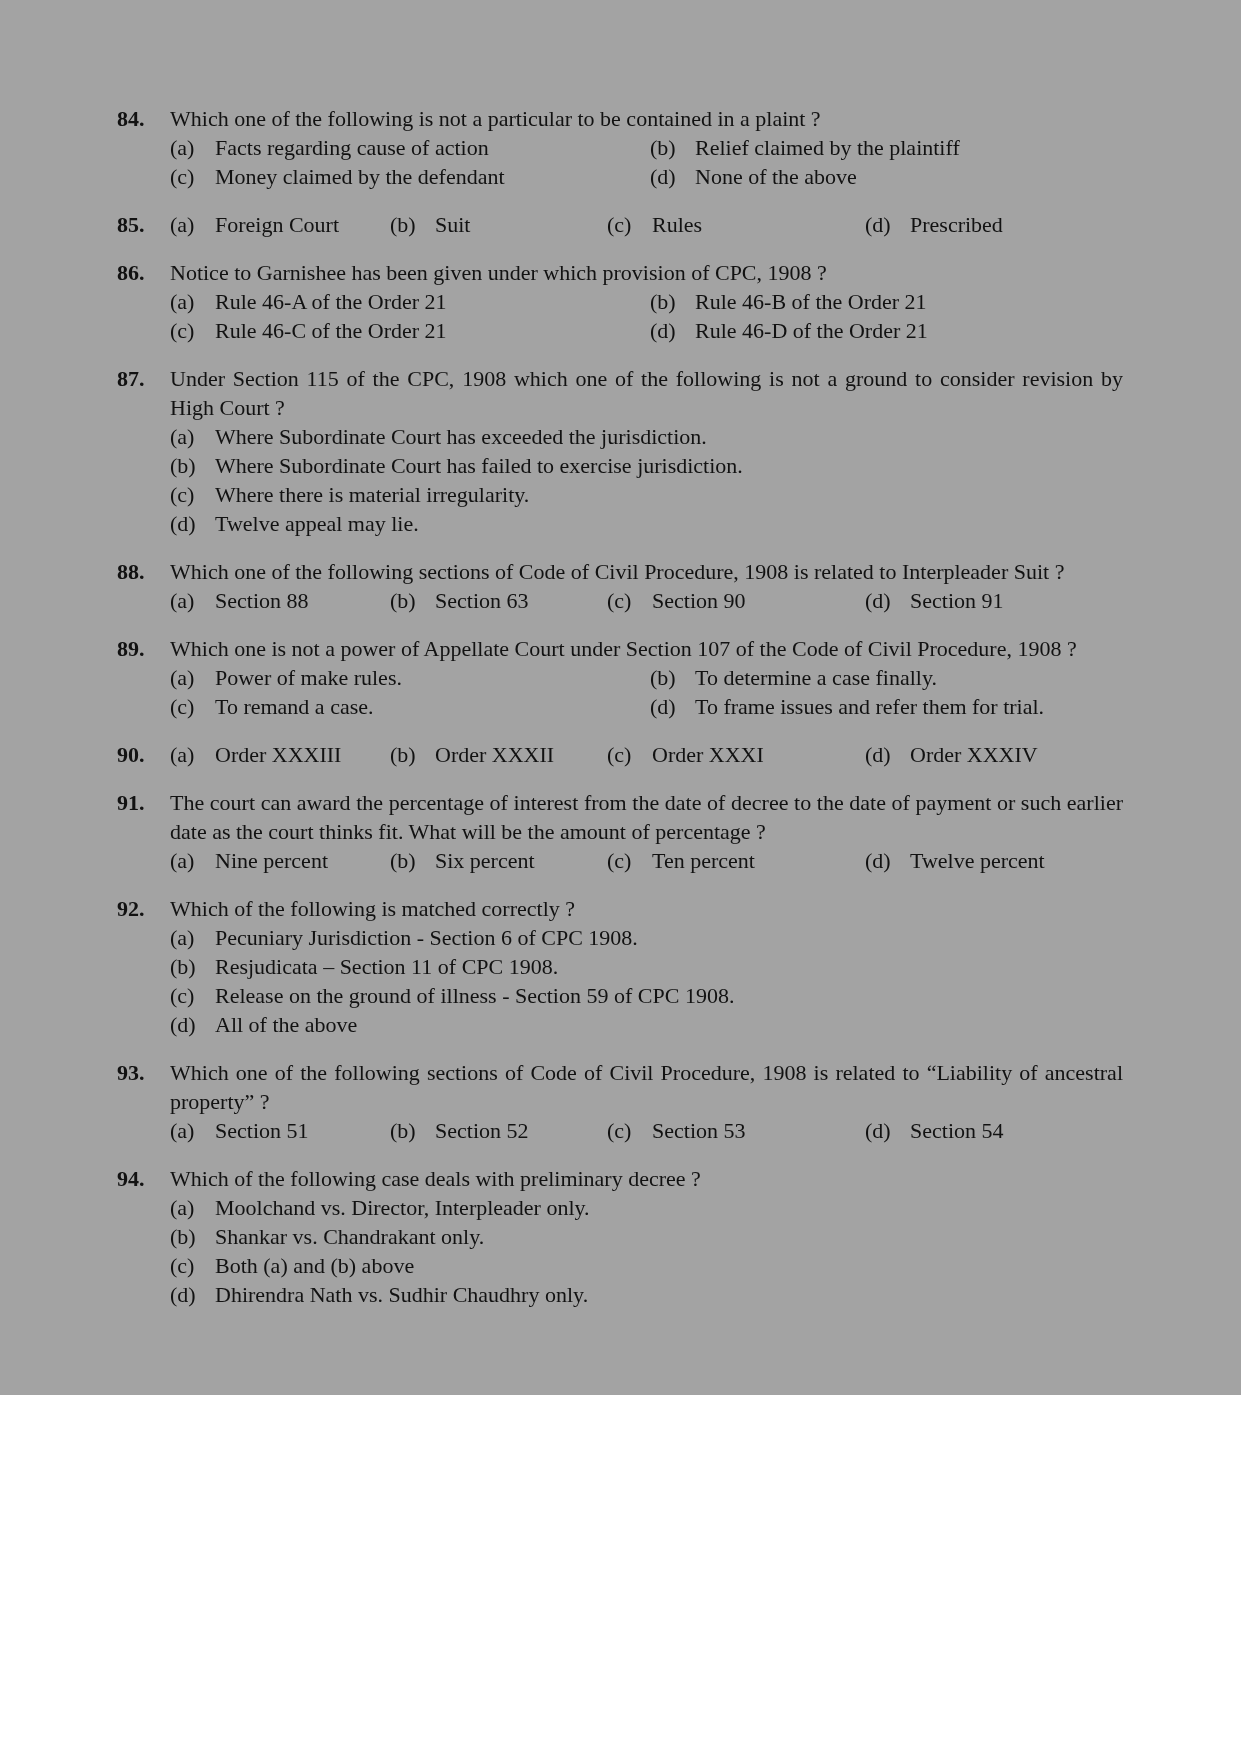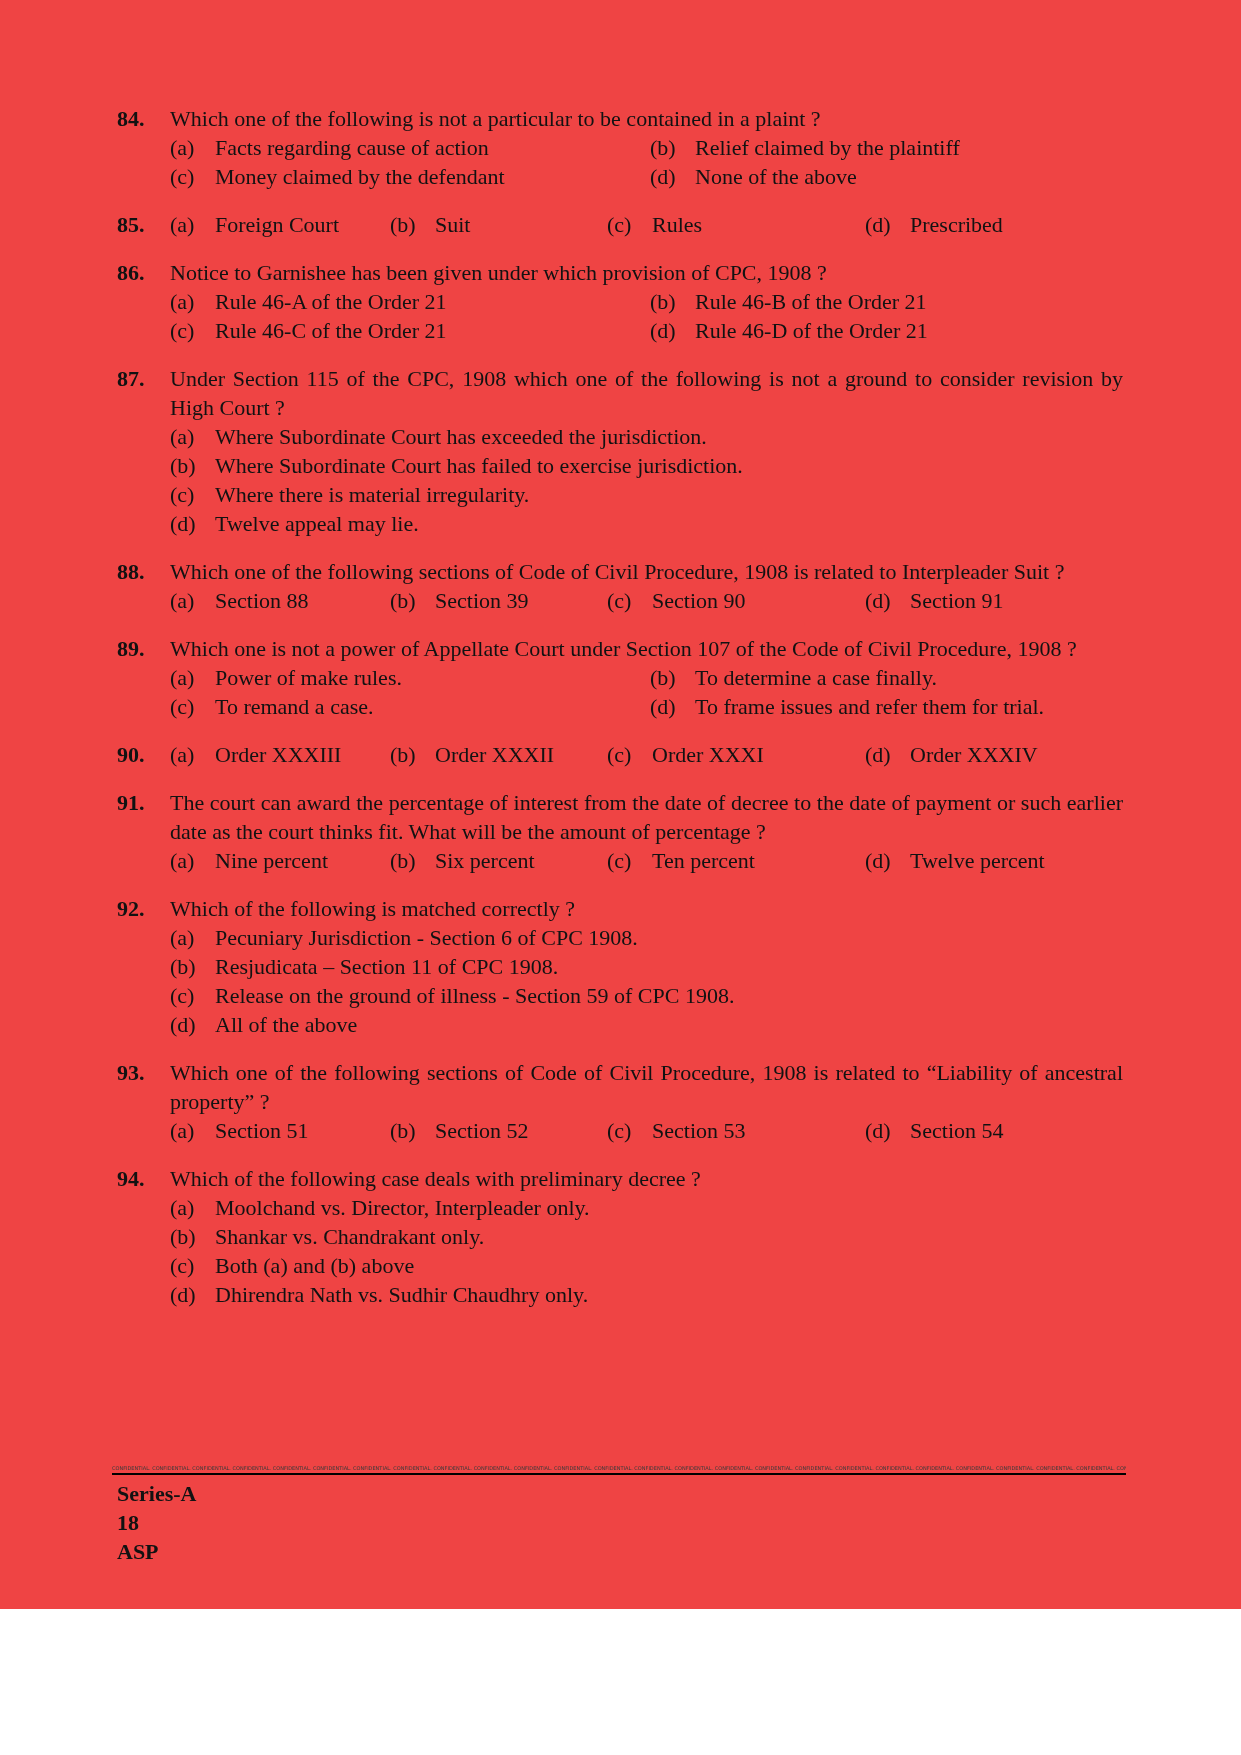--- a/index.html
+++ b/index.html
@@ -1,19 +1,19 @@
 <!DOCTYPE html>
 <html><head>
 <meta charset="utf-8">
 <style>
   html,body{margin:0;padding:0;background:#fff;}
   .page{
     position:relative;
-    width:1241px;height:1609px;
-    background:#ef4444;
+    width:1241px;height:1395px;
+    background:#a3a3a3;
     font-family:"Liberation Serif", serif;
     color:#121212;
     font-size:22px;
     line-height:29px;
     overflow:hidden;
   }
   .content{position:absolute;left:117px;top:104px;width:1006px;}
   .q{display:flex;margin-bottom:19px;}
   .qnum{flex:0 0 53px;font-weight:700;}
   .qbody{flex:1;min-width:0;}
@@ -150,21 +150,21 @@
       <div class="qnum">88.</div>
       <div class="qbody">
         <div class="qtext">Which one of the following sections of Code of Civil Procedure, 1908 is related to Interpleader Suit ?</div>
         <div class="opts four">
           <div class="opt">
               <span class="olabel">(a)</span>
               <span class="otext">Section 88</span>
             </div>
           <div class="opt">
               <span class="olabel">(b)</span>
-              <span class="otext">Section 39</span>
+              <span class="otext">Section 63</span>
             </div>
           <div class="opt">
               <span class="olabel">(c)</span>
               <span class="otext">Section 90</span>
             </div>
           <div class="opt">
               <span class="olabel">(d)</span>
               <span class="otext">Section 91</span>
             </div>
         </div>

